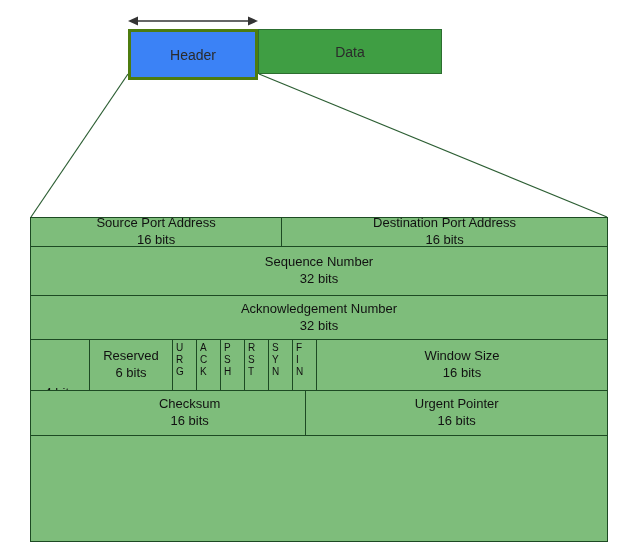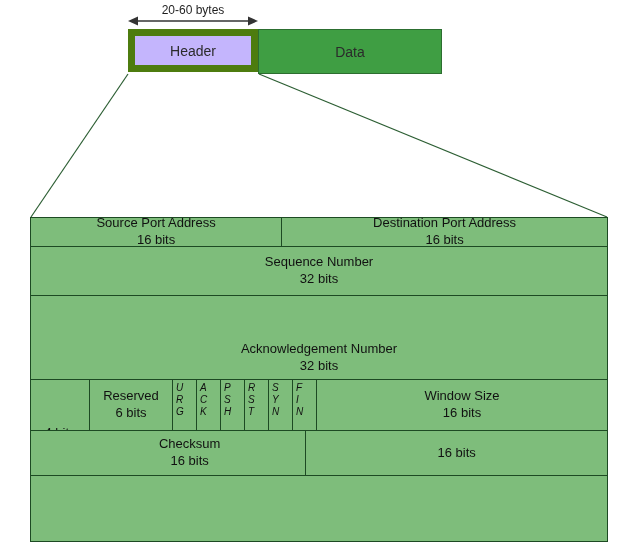--- a/index.html
+++ b/index.html
@@ -26,23 +26,23 @@
   .box {
     position: absolute;
     box-sizing: border-box;
     display: flex;
     align-items: center;
     justify-content: center;
     font-size: 14px;
     color: #2b2b2b;
   }
   .header-box {
-    left: 128px; top: 29px; width: 130px; height: 43px;
-    background: #c4b5fd;
-    border: 7px solid #4d7c0f;
+    left: 128px; top: 29px; width: 130px; height: 51px;
+    background: #3b82f6;
+    border: 3px solid #4d7c0f;
   }
   .data-box {
     left: 258px; top: 29px; width: 184px; height: 45px;
     background: #3f9e43;
     border: 1px solid #2c6e30;
   }
   .tcp-table {
     position: absolute;
     left: 30px; top: 217px; width: 578px; height: 325px;
     box-sizing: border-box;
@@ -52,21 +52,21 @@
     flex-direction: column;
   }
   .trow {
     display: flex;
     box-sizing: border-box;
     border-bottom: 1px solid #1d4a23;
     flex: 0 0 auto;
   }
   .trow.r1 { height: 29px; }
   .trow.r2 { height: 49px; align-items: center; }
-  .trow.r3 { height: 44px; margin-top: 40px; }
+  .trow.r3 { height: 44px; }
   .trow.r4 { height: 51px; }
   .trow.r5 { height: 45px; padding-left: 43px; }
   .trow.r6 { flex: 1 1 auto; border-bottom: none; background: #699b5a; }
   .tcell {
     box-sizing: border-box;
     border-right: 1px solid #1d4a23;
     display: flex;
     flex-direction: column;
     align-items: center;
     justify-content: center;
@@ -79,21 +79,20 @@
   .tcell:last-child { border-right: none; }
   .grow { flex: 1 1 auto; }
   .w-left { width: 43.6%; flex: 0 0 auto; }
   .w-hlen { width: 59px; flex: 0 0 auto; gap: 40px; }
   .w-res  { width: 83px; flex: 0 0 auto; }
   .w-flag { width: 24px; flex: 0 0 auto; }
   .flag-cell {
     align-items: flex-start;
     justify-content: flex-start;
     padding: 2px 5px 0 3px;
-    font-style: italic;
   }
   .flag-label {
     font-size: 10px;
     line-height: 1.2;
     width: 8px;
     word-break: break-all;
     text-align: left;
     color: #111111;
   }
 </style>
@@ -107,21 +106,20 @@
     <g>
       <line x1="136" y1="21" x2="250" y2="21" stroke="#333333" stroke-width="1.3"></line>
       <polygon points="128,21 138,16.5 138,25.5" fill="#333333"></polygon>
       <polygon points="258,21 248,16.5 248,25.5" fill="#333333"></polygon>
     </g>
 
     <line x1="128" y1="74" x2="31" y2="217" stroke="#2c5e33" stroke-width="1.2"></line>
     <line x1="259" y1="74" x2="607" y2="217" stroke="#2c5e33" stroke-width="1.2"></line>
   </svg>
 
-  <div class="size-label">20-60 bytes</div>
 
   <div class="box header-box">
     <span>Header</span>
   </div>
   <div class="box data-box">
     <span>Data</span>
   </div>
 
   <div class="tcp-table">
 
@@ -182,19 +180,20 @@
         <div>16 bits</div>
       </div>
     </div>
 
     <div class="trow r5">
       <div class="tcell w-left">
         <div>Checksum</div>
         <div>16 bits</div>
       </div>
       <div class="tcell grow">
+        <div>Urgent Pointer</div>
         <div>16 bits</div>
       </div>
     </div>
 
 
   </div>
 </div>
 
 </body></html>

